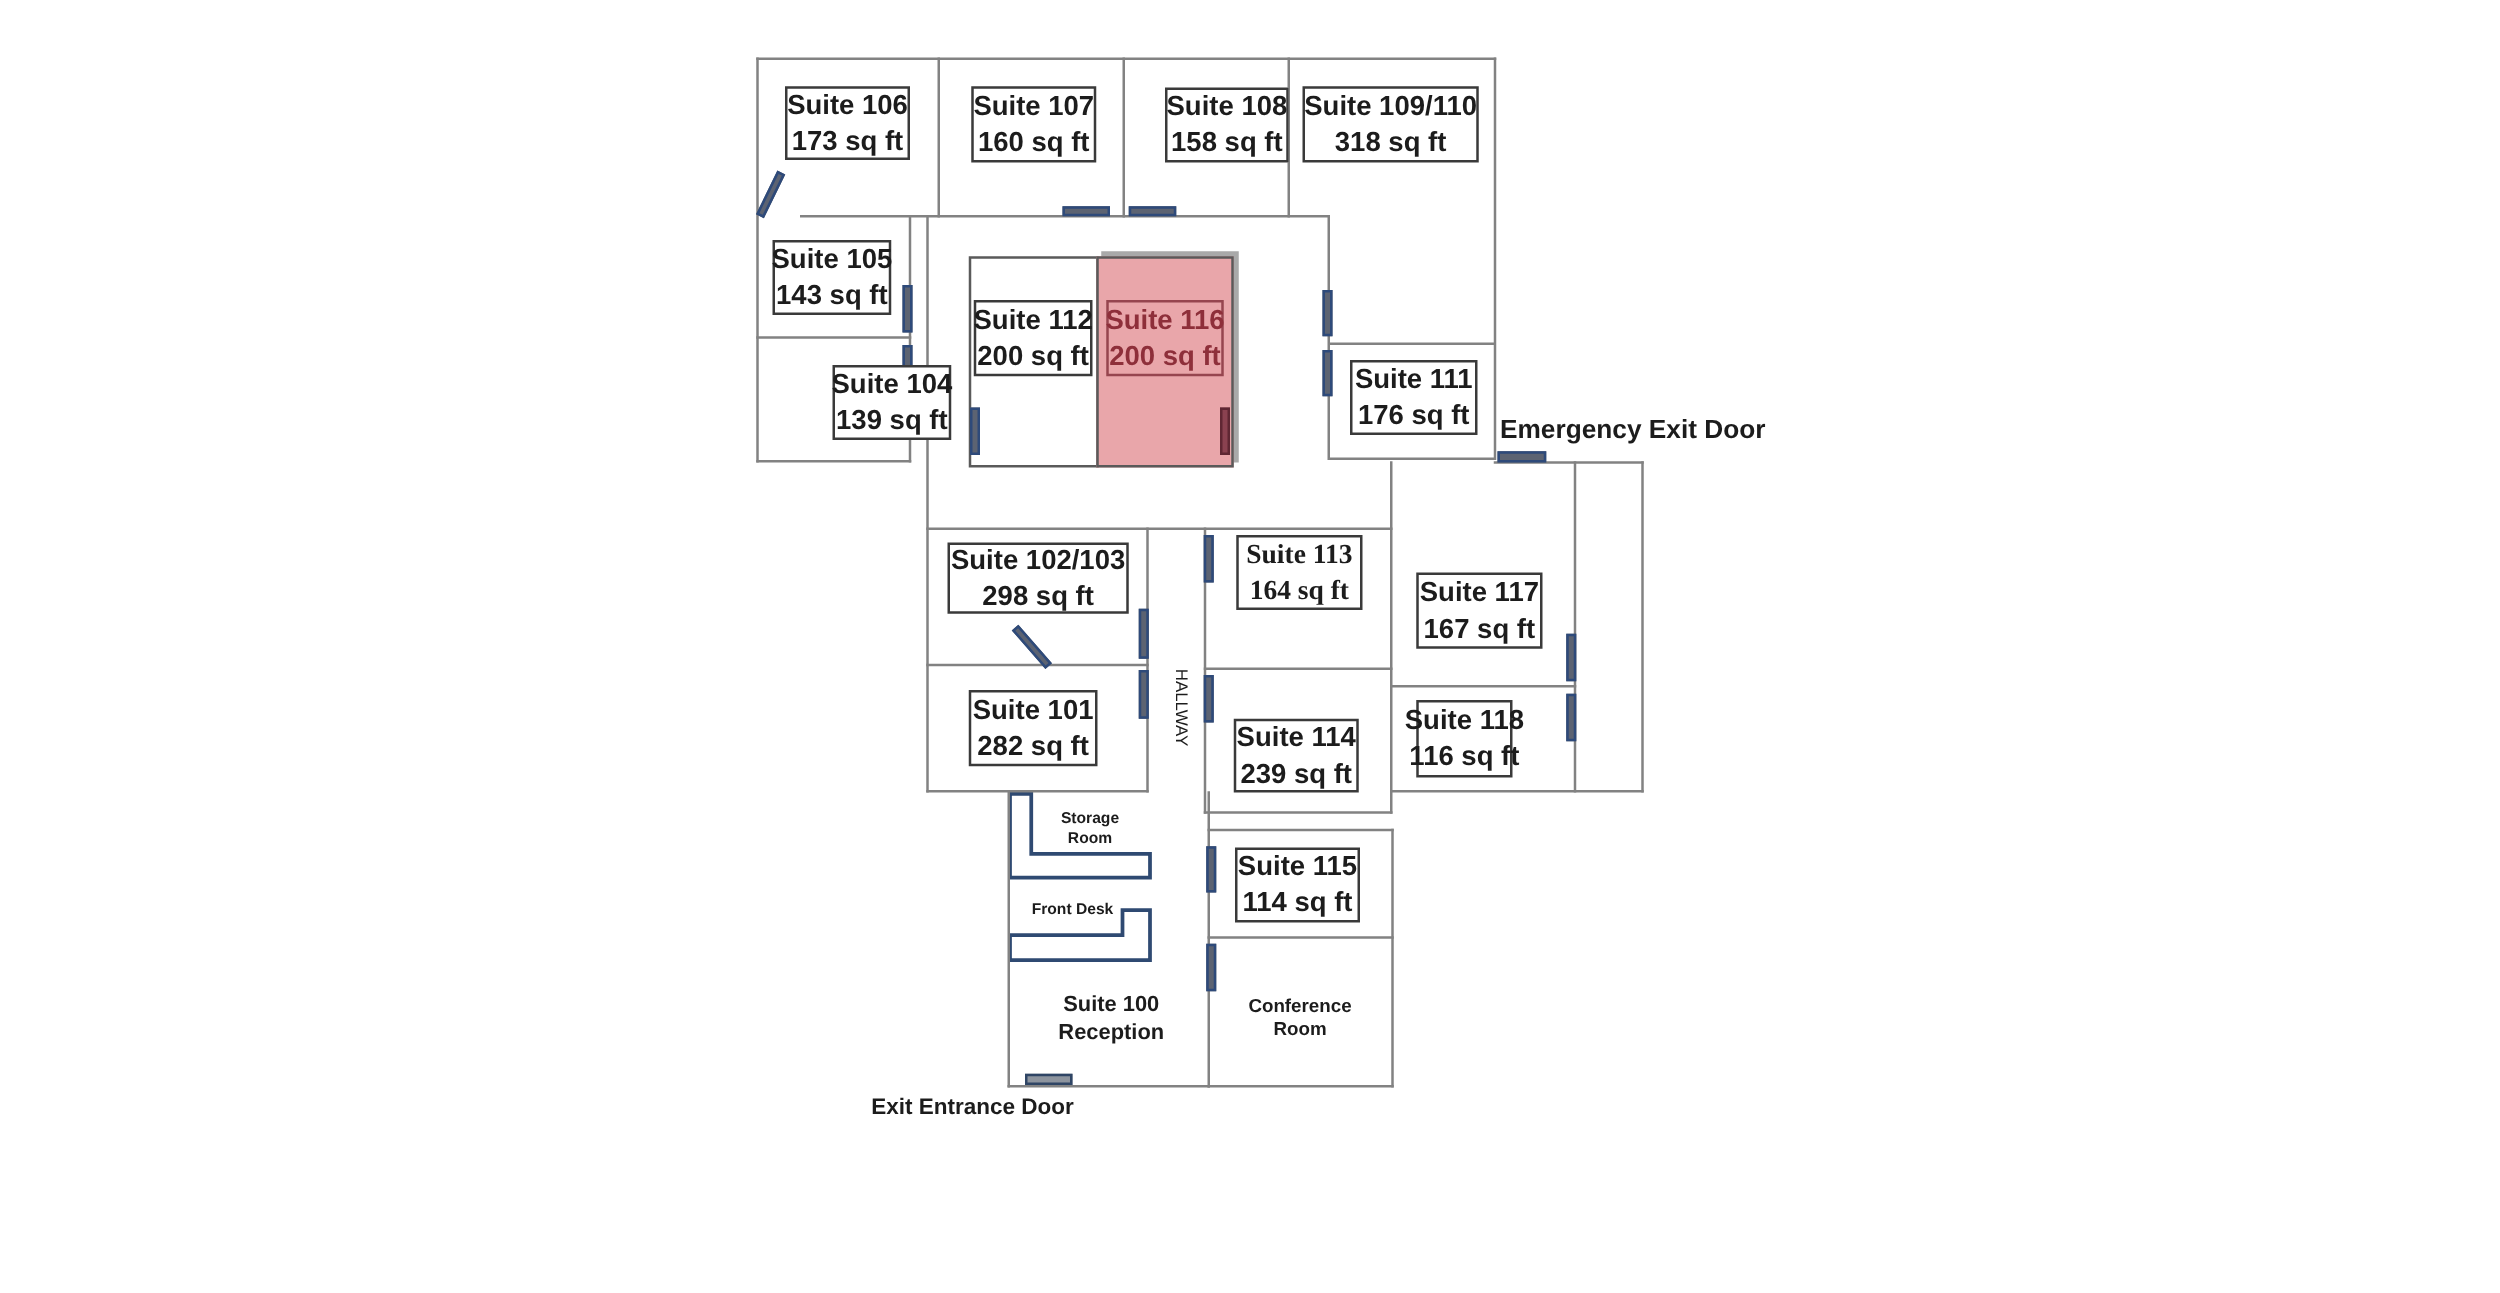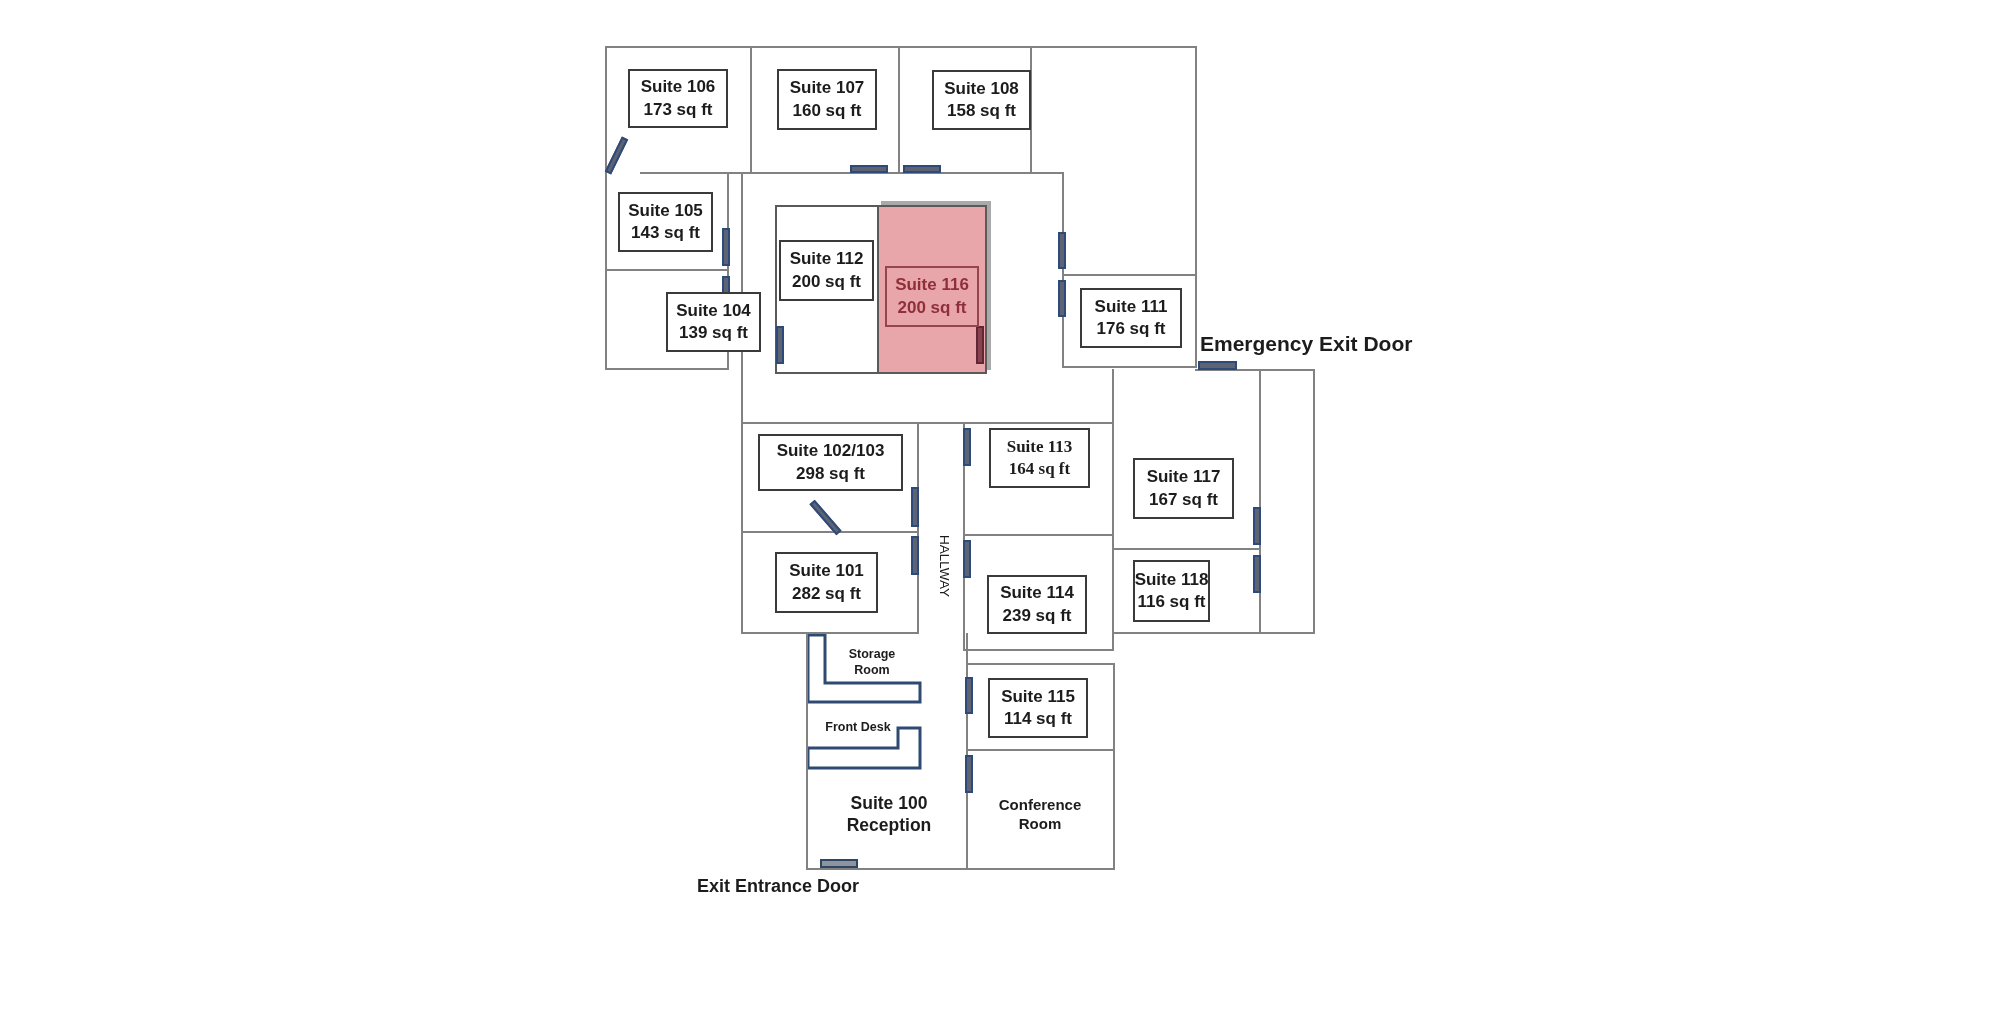--- a/index.html
+++ b/index.html
@@ -11,21 +11,21 @@
   .room-block { position:absolute; border:2px solid #5a5a5a; box-sizing:border-box; }
   .room-block.shadowed { box-shadow:4px -4px 0 0 #a9a9a9; }
   .door {
     position:absolute; background:#5c6372; border:2px solid #2e4a7a;
     box-sizing:border-box;
   }
   .label-box {
     position:absolute; background:#ffffff; border:2px solid #3a3a3a;
     box-sizing:border-box; display:flex; flex-direction:column;
     align-items:center; justify-content:center; text-align:center;
-    font-weight:bold; font-size:17px; line-height:1.3; color:#1c1c1c;
+    font-weight:bold; font-size:22px; line-height:1.3; color:#1c1c1c;
     white-space:nowrap;
   }
   .label-box.highlight {
     background:transparent; border-color:#96454f; color:#8e2f3a;
   }
   .zone-label {
     position:absolute; text-align:center; color:#1c1c1c; line-height:1.25;
     white-space:nowrap;
   }
   .annotation {
@@ -103,33 +103,37 @@
       <span>173 sq ft</span>
     </div>
     <div class="label-box" style="left: 777px; top: 69px; width: 100px; height: 61px;">
       <span>Suite 107</span>
       <span>160 sq ft</span>
     </div>
     <div class="label-box" style="left: 916px; top: 70px; width: 99px; height: 60px; margin-left: 16px;">
       <span>Suite 108</span>
       <span>158 sq ft</span>
     </div>
+    <div class="label-box" style="left: 1042px; top: 69px; width: 141px; height: 61px;">
+      <span>Suite 109/110</span>
+      <span>318 sq ft</span>
+    </div>
     <div class="label-box" style="left: 618px; top: 192px; width: 95px; height: 60px;">
       <span>Suite 105</span>
       <span>143 sq ft</span>
     </div>
     <div class="label-box" style="left: 618px; top: 292px; width: 95px; height: 60px; margin-left: 48px;">
       <span>Suite 104</span>
       <span>139 sq ft</span>
     </div>
     <div class="label-box" style="left: 779px; top: 240px; width: 95px; height: 61px;">
       <span>Suite 112</span>
       <span>200 sq ft</span>
     </div>
-    <div class="label-box highlight" style="left: 885px; top: 240px; width: 94px; height: 61px; margin-top: 26px;">
+    <div class="label-box highlight" style="left: 885px; top: 240px; width: 94px; height: 61px;">
       <span>Suite 116</span>
       <span>200 sq ft</span>
     </div>
     <div class="label-box" style="left: 1080px; top: 288px; width: 102px; height: 60px;">
       <span>Suite 111</span>
       <span>176 sq ft</span>
     </div>
     <div class="label-box" style="left: 758px; top: 434px; width: 145px; height: 57px;">
       <span>Suite 102/103</span>
       <span>298 sq ft</span>

